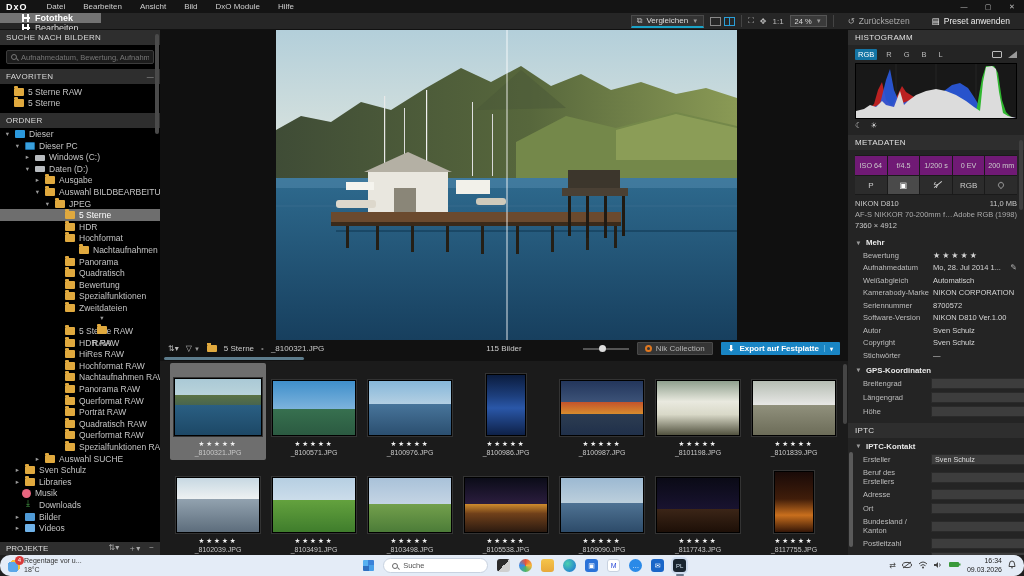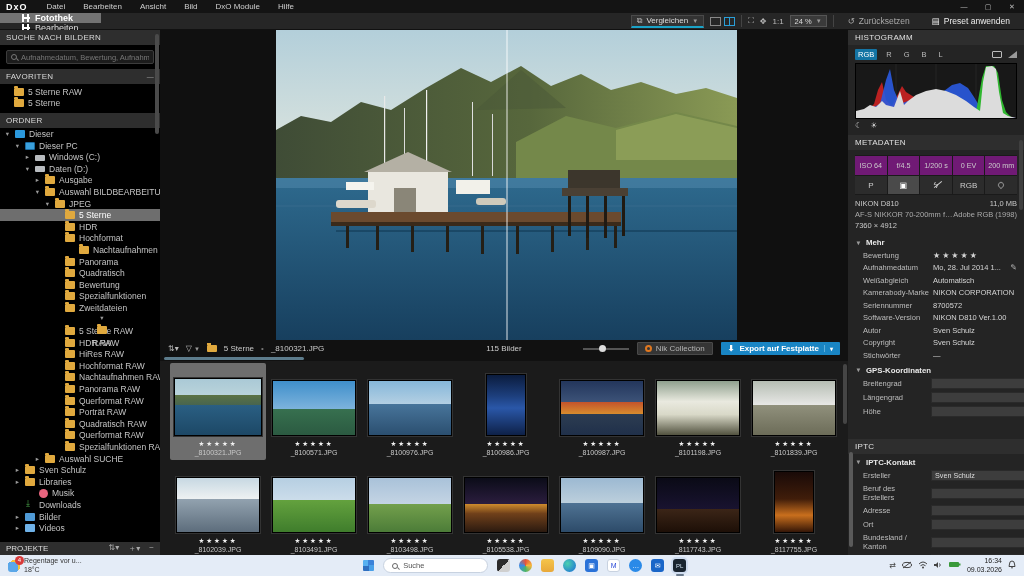--- a/index.html
+++ b/index.html
@@ -144,21 +144,21 @@
   .thumb-cell { width:96px; height:97px; display:flex; flex-direction:column; align-items:center;
     justify-content:flex-end; padding-bottom:4px; border-radius:2px; }
   .thumb-cell.selected { background:#6e6e6e; }
   .thumb-img { border:1px solid #000; box-shadow:0 0 0 1px #333; }
   .thumb-stars { font-size:6.5px; letter-spacing:2px; color:#f0f0f0; margin-top:4px; }
   .thumb-name { font-size:7px; color:#c8c8c8; margin-top:1px; }
   .fs-vscroll { position:absolute; right:1px; top:24px; width:4px; height:60px; background:#454545; border-radius:2px; }
 
   
   .taskbar { position:absolute; left:0; right:0; bottom:0; height:21px; background:#e4ecf7;
-    display:flex; align-items:center; color:#222; font-size:7px; }
+    display:flex; align-items:center; color:#222; font-size:7px;border-radius:10px; }
   .tb-weather { display:flex; align-items:center; gap:4px; padding:0 8px; width:160px; }
   .weather-ic { width:12px; height:12px; background:radial-gradient(circle at 35% 65%,#5aa7e8 55%,transparent 56%),
     radial-gradient(circle at 70% 35%,#f5c23a 50%,transparent 51%); border-radius:3px; position:relative; }
   .weather-badge { position:absolute; top:-4px; right:-4px; background:#d83b3b; color:#fff; font-size:6px;
     width:9px; height:9px; border-radius:50%; display:flex; align-items:center; justify-content:center; }
   .tb-weather .txt { line-height:1.2; color:#333; }
   .tb-center { display:flex; align-items:center; gap:9px; margin:0 auto; }
   .win-logo { width:11px; height:11px; background:conic-gradient(#3b82d8 0 25%,#49a0e8 0 50%,#2f6fc0 0 75%,#57b0f0 0); border-radius:1px; }
   .tb-search { display:flex; align-items:center; gap:5px; background:#fff; border:1px solid #c8d2e0;
     border-radius:9px; height:15px; width:105px; padding:0 8px; color:#555; font-size:7.5px; }
@@ -436,21 +436,21 @@
         <span class="ticon icon-folder"></span>
         <span>Sven Schulz</span>
       </div>
 
       <div class="tree-row" style="padding-left: 14px;">
         <span class="arrow">▸</span>
         <span class="ticon icon-folder"></span>
         <span>Libraries</span>
       </div>
 
-      <div class="tree-row" style="padding-left: 28px;">
+      <div class="tree-row" style="padding-left: 11px;">
         <span class="arrow"></span>
         <span class="ticon icon-music"></span>
         <span>Musik</span>
       </div>
 
       <div class="tree-row" style="padding-left: 14px;">
         <span class="arrow"></span>
         <span class="ticon icon-download"></span>
         <span>Downloads</span>
       </div>
@@ -694,21 +694,21 @@
         <input class="field-input" style="">
         <span class="gps-ic"></span>
       </div>
 
       <div class="gps-row">
         <span class="k">Höhe</span>
         <input class="field-input" style="">
         <span class="gps-ic"></span>
       </div>
     </div>
-    <div class="rp-header" style="margin-top:20px">IPTC</div>
+    <div class="rp-header" style="margin-top:4px">IPTC</div>
     <div class="sect-label">
       <span class="arrow">▾</span>
       <span>IPTC-Kontakt</span>
     </div>
     <div>
       <div class="gps-row">
         <span class="k">Ersteller</span>
         <input class="field-input" value="Sven Schulz" style="">
       </div>
 

